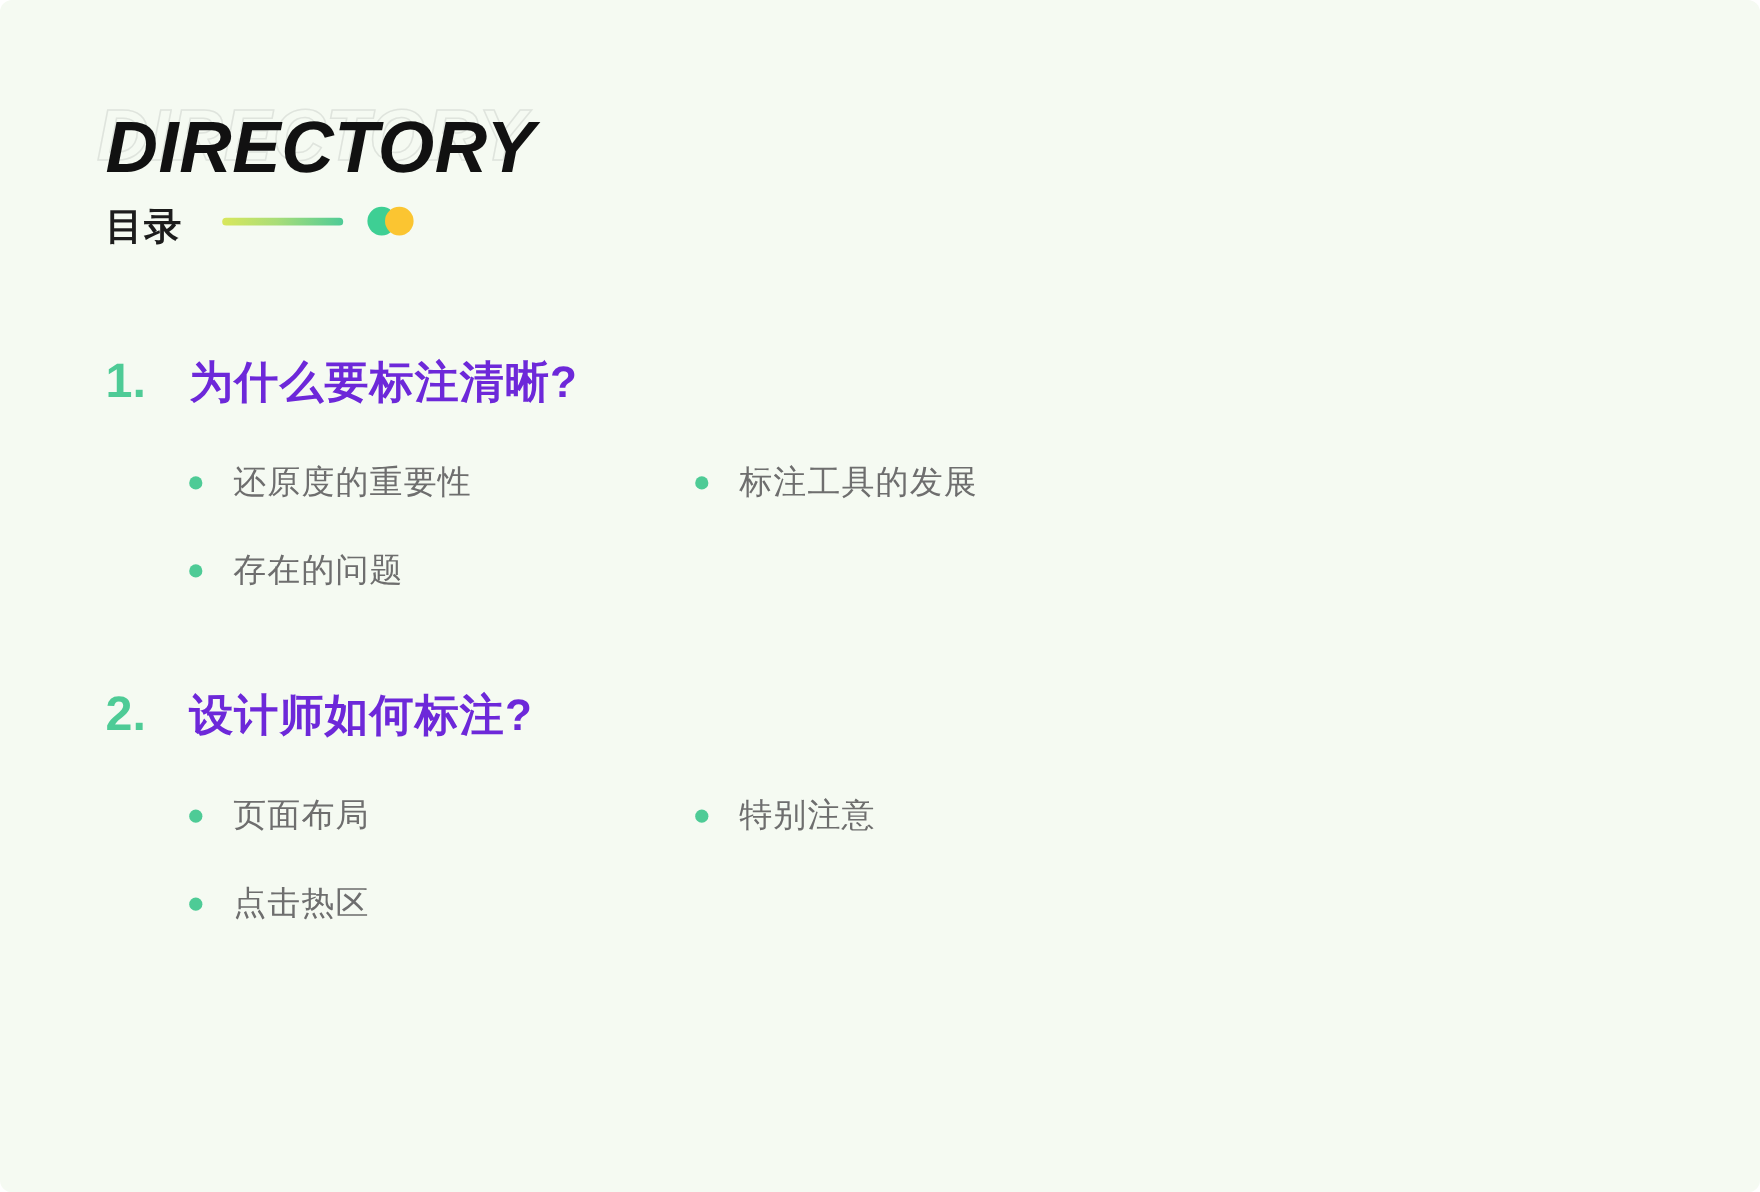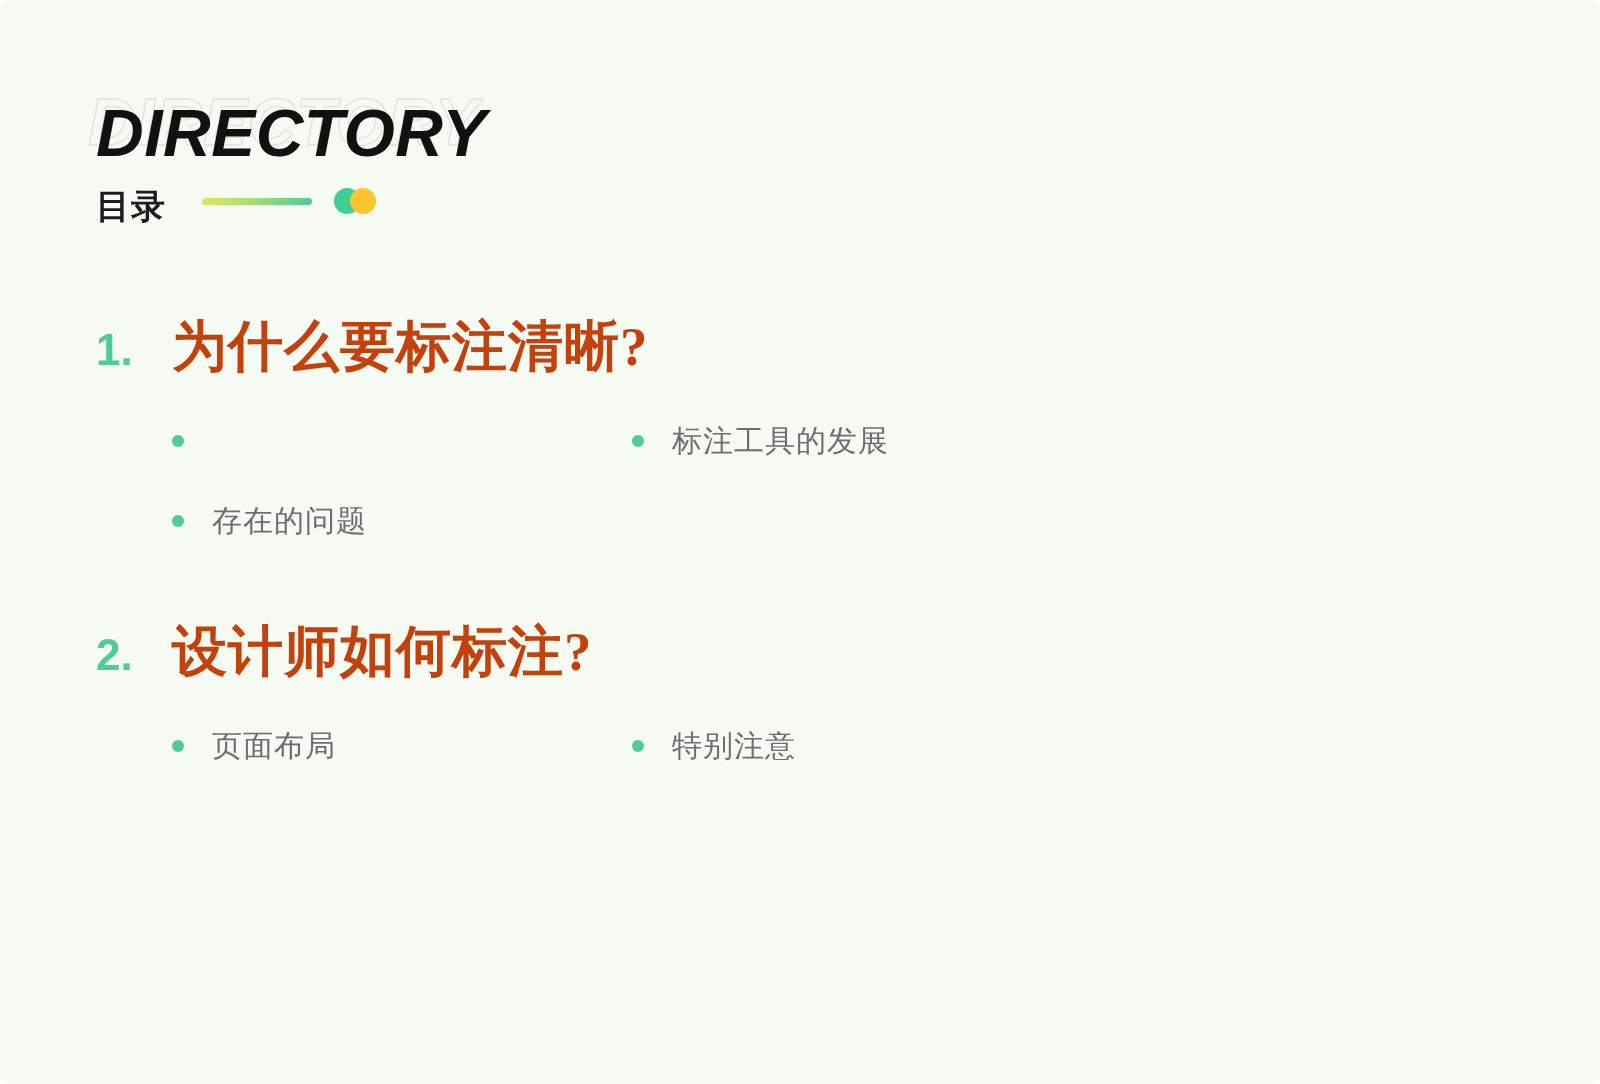--- a/index.html
+++ b/index.html
@@ -130,26 +130,26 @@
     font-size: 44px;
     font-weight: 700;
     color: #4ecb96;
     line-height: 58px;
     width: 76px;
     flex: 0 0 76px;
     letter-spacing: 0px;
   }
 
   .section-title {
-    font-size: 55px;
-    font-weight: 700;
-    color: #c2410c;
+    font-size: 40px;
+    font-weight: 700;
+    color: #6d28d9;
     line-height: 58px;
     letter-spacing: 1px;
-    font-family: Liberation Serif, serif;
+    font-family: Liberation Sans, sans-serif;
   }
 
   .bullet-grid {
     display: grid;
     grid-template-columns: 460px 460px;
     column-gap: 0px;
     row-gap: 0px;
     padding-left: 76px;
     margin-top: 16px;
   }
@@ -204,20 +204,21 @@
   <div id="sections">
 
     <div class="section">
       <div class="section-head">
         <div class="section-number">1.</div>
         <div class="section-title">为什么要标注清晰?</div>
       </div>
       <div class="bullet-grid">
         <div class="bullet-item">
           <span class="bullet-dot"></span>
+          <span class="bullet-text">还原度的重要性</span>
         </div>
         <div class="bullet-item">
           <span class="bullet-dot"></span>
           <span class="bullet-text">标注工具的发展</span>
         </div>
         <div class="bullet-item">
           <span class="bullet-dot"></span>
           <span class="bullet-text">存在的问题</span>
         </div>
         <div class="bullet-item empty">
@@ -234,20 +235,24 @@
       </div>
       <div class="bullet-grid">
         <div class="bullet-item">
           <span class="bullet-dot"></span>
           <span class="bullet-text">页面布局</span>
         </div>
         <div class="bullet-item">
           <span class="bullet-dot"></span>
           <span class="bullet-text">特别注意</span>
         </div>
+        <div class="bullet-item">
+          <span class="bullet-dot"></span>
+          <span class="bullet-text">点击热区</span>
+        </div>
         <div class="bullet-item empty">
           <span class="bullet-dot"></span>
           <span class="bullet-text"></span>
         </div>
       </div>
     </div>
 
   </div>
 </div>
 

